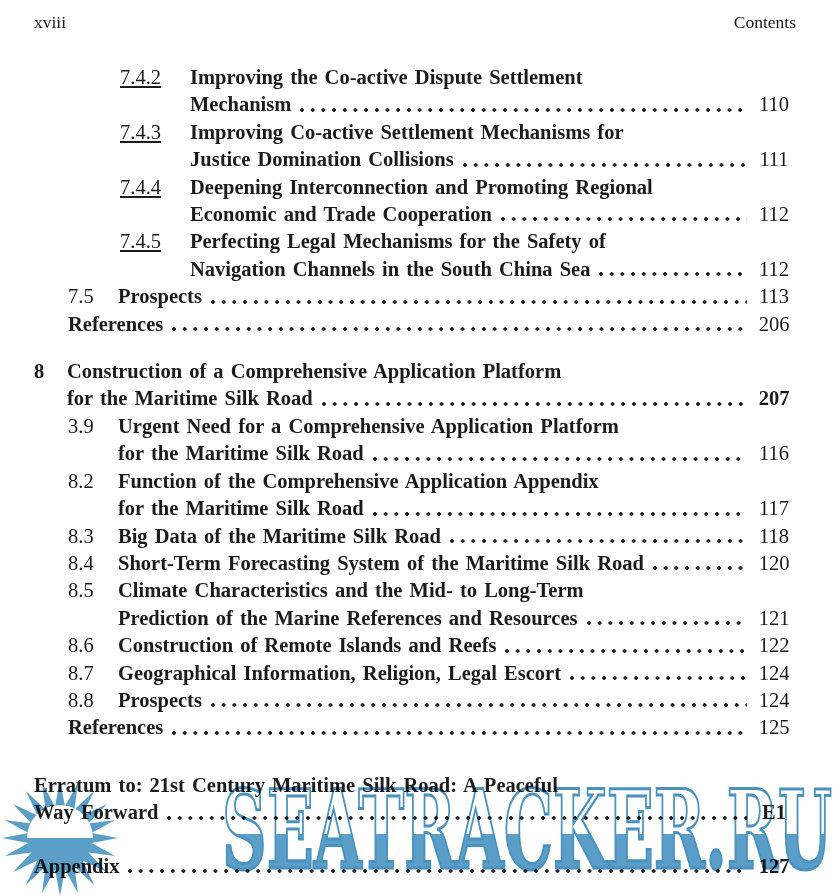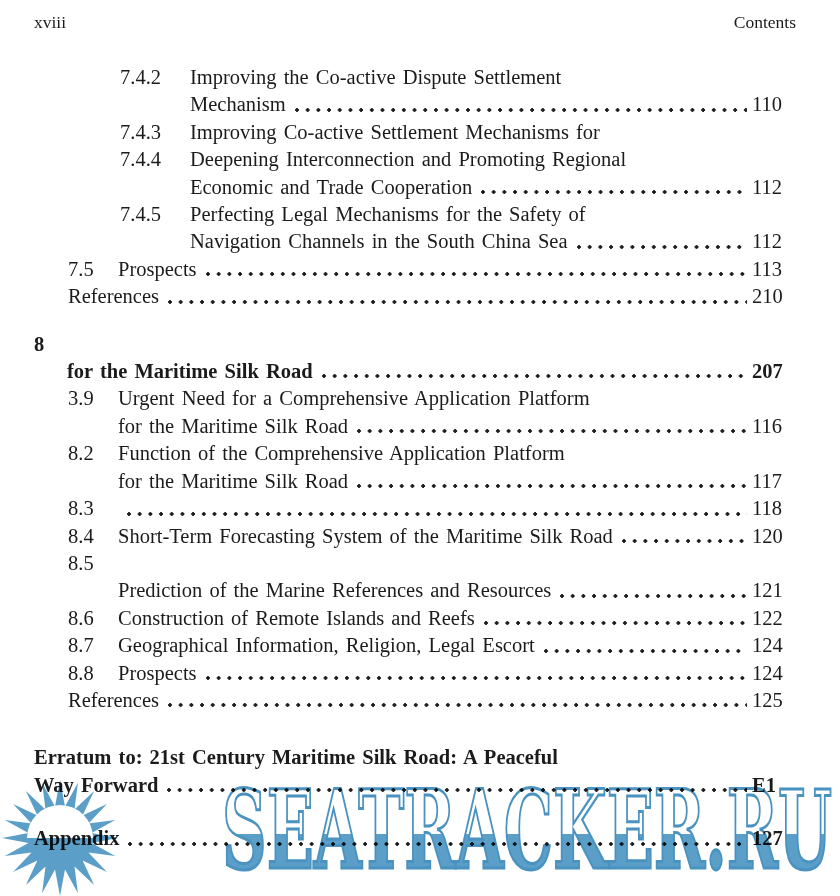--- a/index.html
+++ b/index.html
@@ -5,28 +5,28 @@
   html,body{margin:0;padding:0;background:#ffffff;}
   body{width:840px;height:896px;font-family:"Liberation Serif","DejaVu Serif",serif;color:#1b1b1b;}
   .page{position:relative;width:840px;height:896px;overflow:hidden;background:#ffffff;}
   .page-header{position:absolute;top:12px;left:34px;right:44px;display:flex;justify-content:space-between;font-size:17.5px;line-height:20px;}
   .toc{position:absolute;top:64px;left:34px;right:44px;font-size:20.5px;}
   .row{display:flex;line-height:27.4px;white-space:nowrap;word-spacing:2px;}
   .row.bold{font-weight:bold;}
   .num{flex:none;}
   .chap .num{width:33px;}
   .sec{padding-left:34px;}  .sec .num{width:50px;}
-  .sub{padding-left:86px;}  .sub .num{width:70px;}
+  .sub{padding-left:86px;}  .sub .num{width:70px;text-decoration:underline;}
   .refs{padding-left:34px;}
   .back{padding-left:0;}
-  .txt{flex:none;}
+  .txt{flex:none;font-weight:bold;}
   .leader{flex:1 1 auto;margin:0 5px 0 9px;
     background-image:radial-gradient(circle at 2px 2px,#1e1e1e 1.55px,rgba(0,0,0,0) 2px);
     background-size:10.7px 4px;background-repeat:repeat-x;background-position:left bottom 7px;}
-  .page-num{flex:none;width:44px;text-align:left;}
+  .page-num{flex:none;width:44px;text-align:center;}
   .watermark{position:absolute;left:0;top:0;width:840px;height:896px;pointer-events:none;mix-blend-mode:multiply;}
 </style>
 </head>
 <body>
 
 <div class="page">
 
   <div class="page-header">
     <span>xviii</span>
     <span>Contents</span>
@@ -39,20 +39,26 @@
       </div>
       <div class="row sub">
         <span class="num"></span>
         <span class="txt">Mechanism</span>
         <span class="leader"></span>
         <span class="page-num">110</span>
       </div>
       <div class="row sub">
         <span class="num">7.4.3</span>
         <span class="txt">Improving Co-active Settlement Mechanisms for</span>
+      </div>
+      <div class="row sub">
+        <span class="num"></span>
+        <span class="txt">Justice Domination Collisions</span>
+        <span class="leader"></span>
+        <span class="page-num">111</span>
       </div>
       <div class="row sub">
         <span class="num">7.4.4</span>
         <span class="txt">Deepening Interconnection and Promoting Regional</span>
       </div>
       <div class="row sub">
         <span class="num"></span>
         <span class="txt">Economic and Trade Cooperation</span>
         <span class="leader"></span>
         <span class="page-num">112</span>
@@ -69,64 +75,67 @@
       </div>
       <div class="row sec">
         <span class="num">7.5</span>
         <span class="txt">Prospects</span>
         <span class="leader"></span>
         <span class="page-num">113</span>
       </div>
       <div class="row refs">
         <span class="txt">References</span>
         <span class="leader"></span>
-        <span class="page-num">210</span>
+        <span class="page-num">206</span>
       </div>
       <div class="row chap bold" style="margin-top: 20px;">
         <span class="num">8</span>
+        <span class="txt">Construction of a Comprehensive Application Platform</span>
       </div>
       <div class="row chap bold">
         <span class="num"></span>
         <span class="txt">for the Maritime Silk Road</span>
         <span class="leader"></span>
         <span class="page-num">207</span>
       </div>
       <div class="row sec">
         <span class="num">3.9</span>
         <span class="txt">Urgent Need for a Comprehensive Application Platform</span>
       </div>
       <div class="row sec">
         <span class="num"></span>
         <span class="txt">for the Maritime Silk Road</span>
         <span class="leader"></span>
         <span class="page-num">116</span>
       </div>
       <div class="row sec">
         <span class="num">8.2</span>
-        <span class="txt">Function of the Comprehensive Application Platform</span>
+        <span class="txt">Function of the Comprehensive Application Appendix</span>
       </div>
       <div class="row sec">
         <span class="num"></span>
         <span class="txt">for the Maritime Silk Road</span>
         <span class="leader"></span>
         <span class="page-num">117</span>
       </div>
       <div class="row sec">
         <span class="num">8.3</span>
+        <span class="txt">Big Data of the Maritime Silk Road</span>
         <span class="leader"></span>
         <span class="page-num">118</span>
       </div>
       <div class="row sec">
         <span class="num">8.4</span>
         <span class="txt">Short-Term Forecasting System of the Maritime Silk Road</span>
         <span class="leader"></span>
         <span class="page-num">120</span>
       </div>
       <div class="row sec">
         <span class="num">8.5</span>
+        <span class="txt">Climate Characteristics and the Mid- to Long-Term</span>
       </div>
       <div class="row sec">
         <span class="num"></span>
         <span class="txt">Prediction of the Marine References and Resources</span>
         <span class="leader"></span>
         <span class="page-num">121</span>
       </div>
       <div class="row sec">
         <span class="num">8.6</span>
         <span class="txt">Construction of Remote Islands and Reefs</span>

